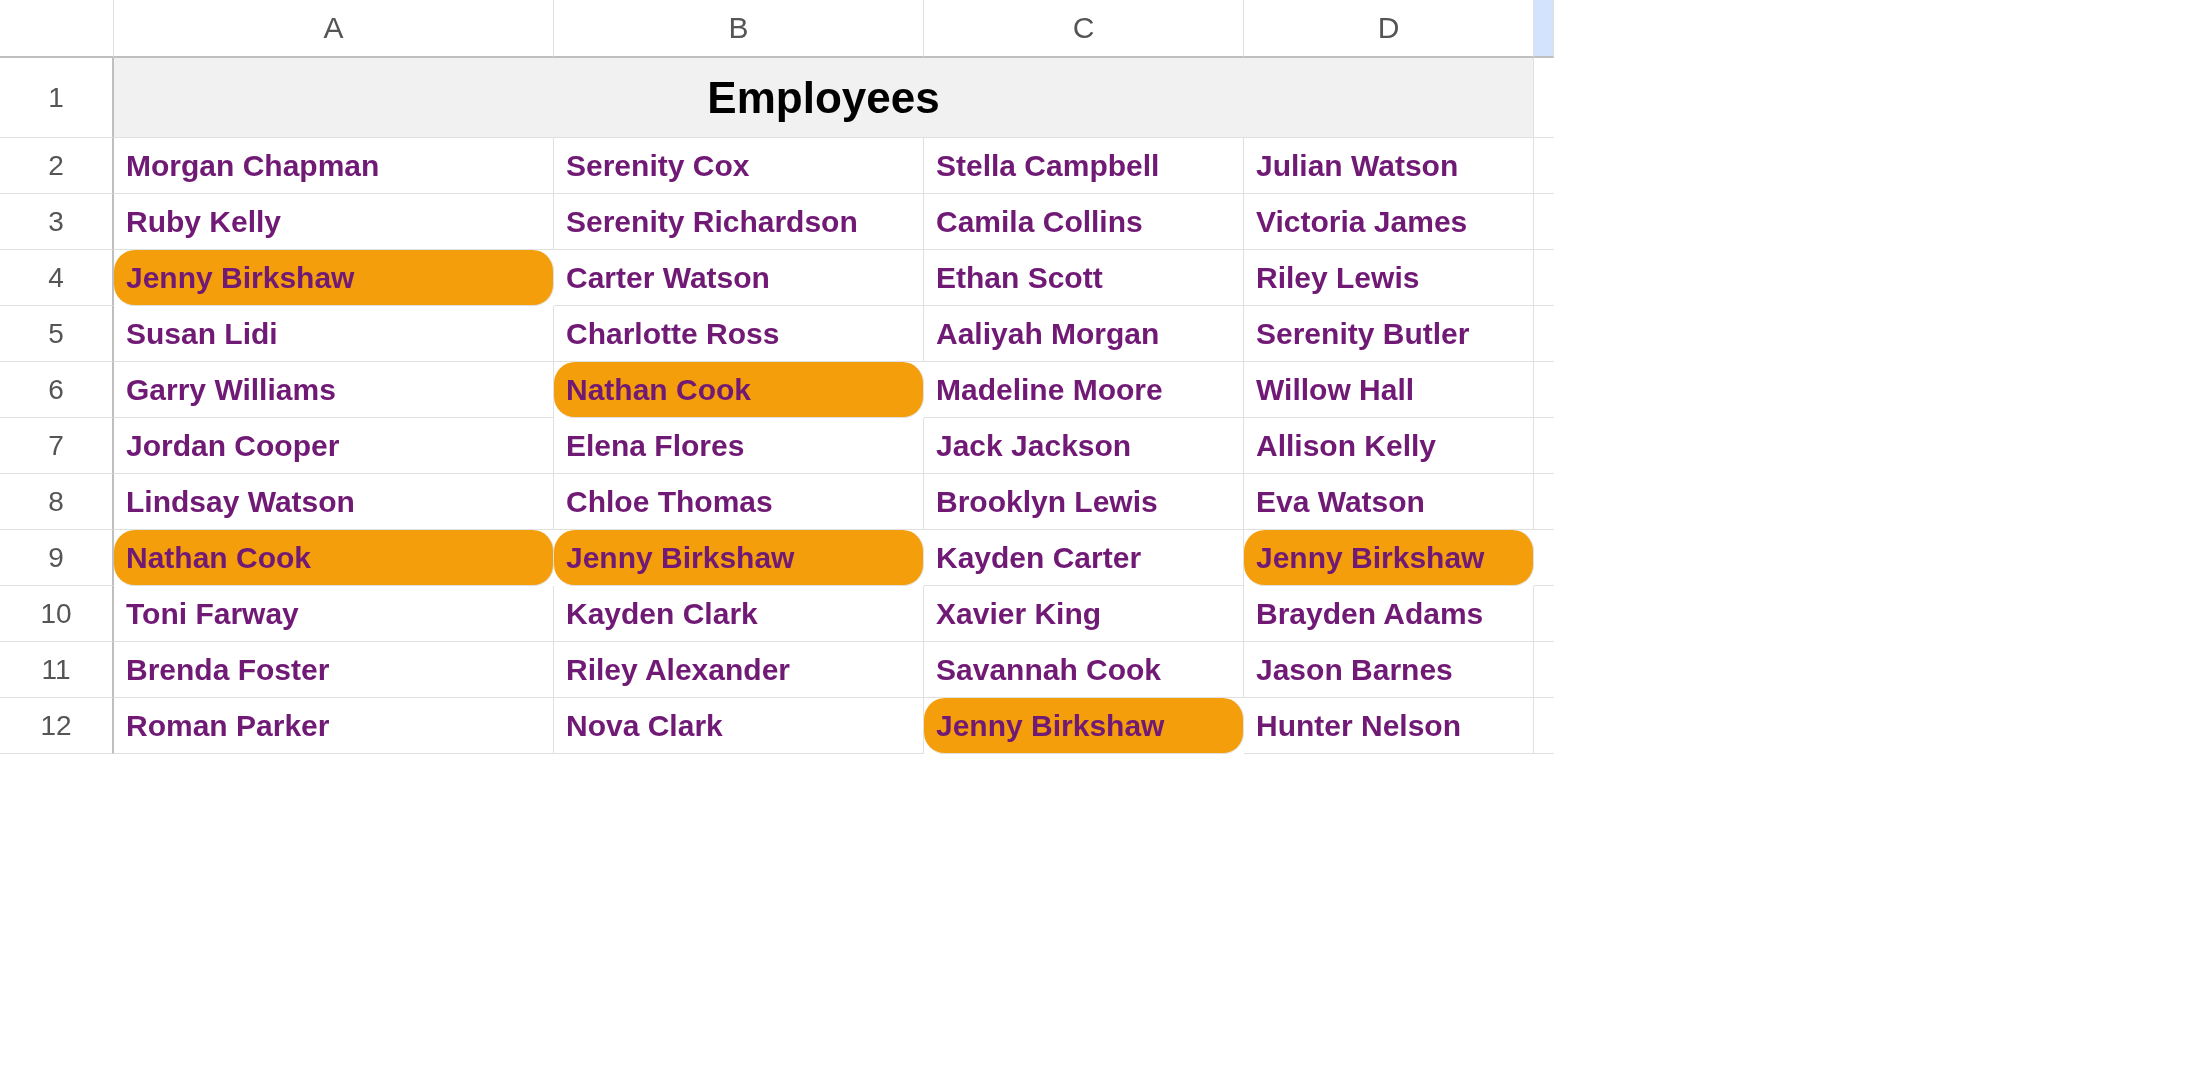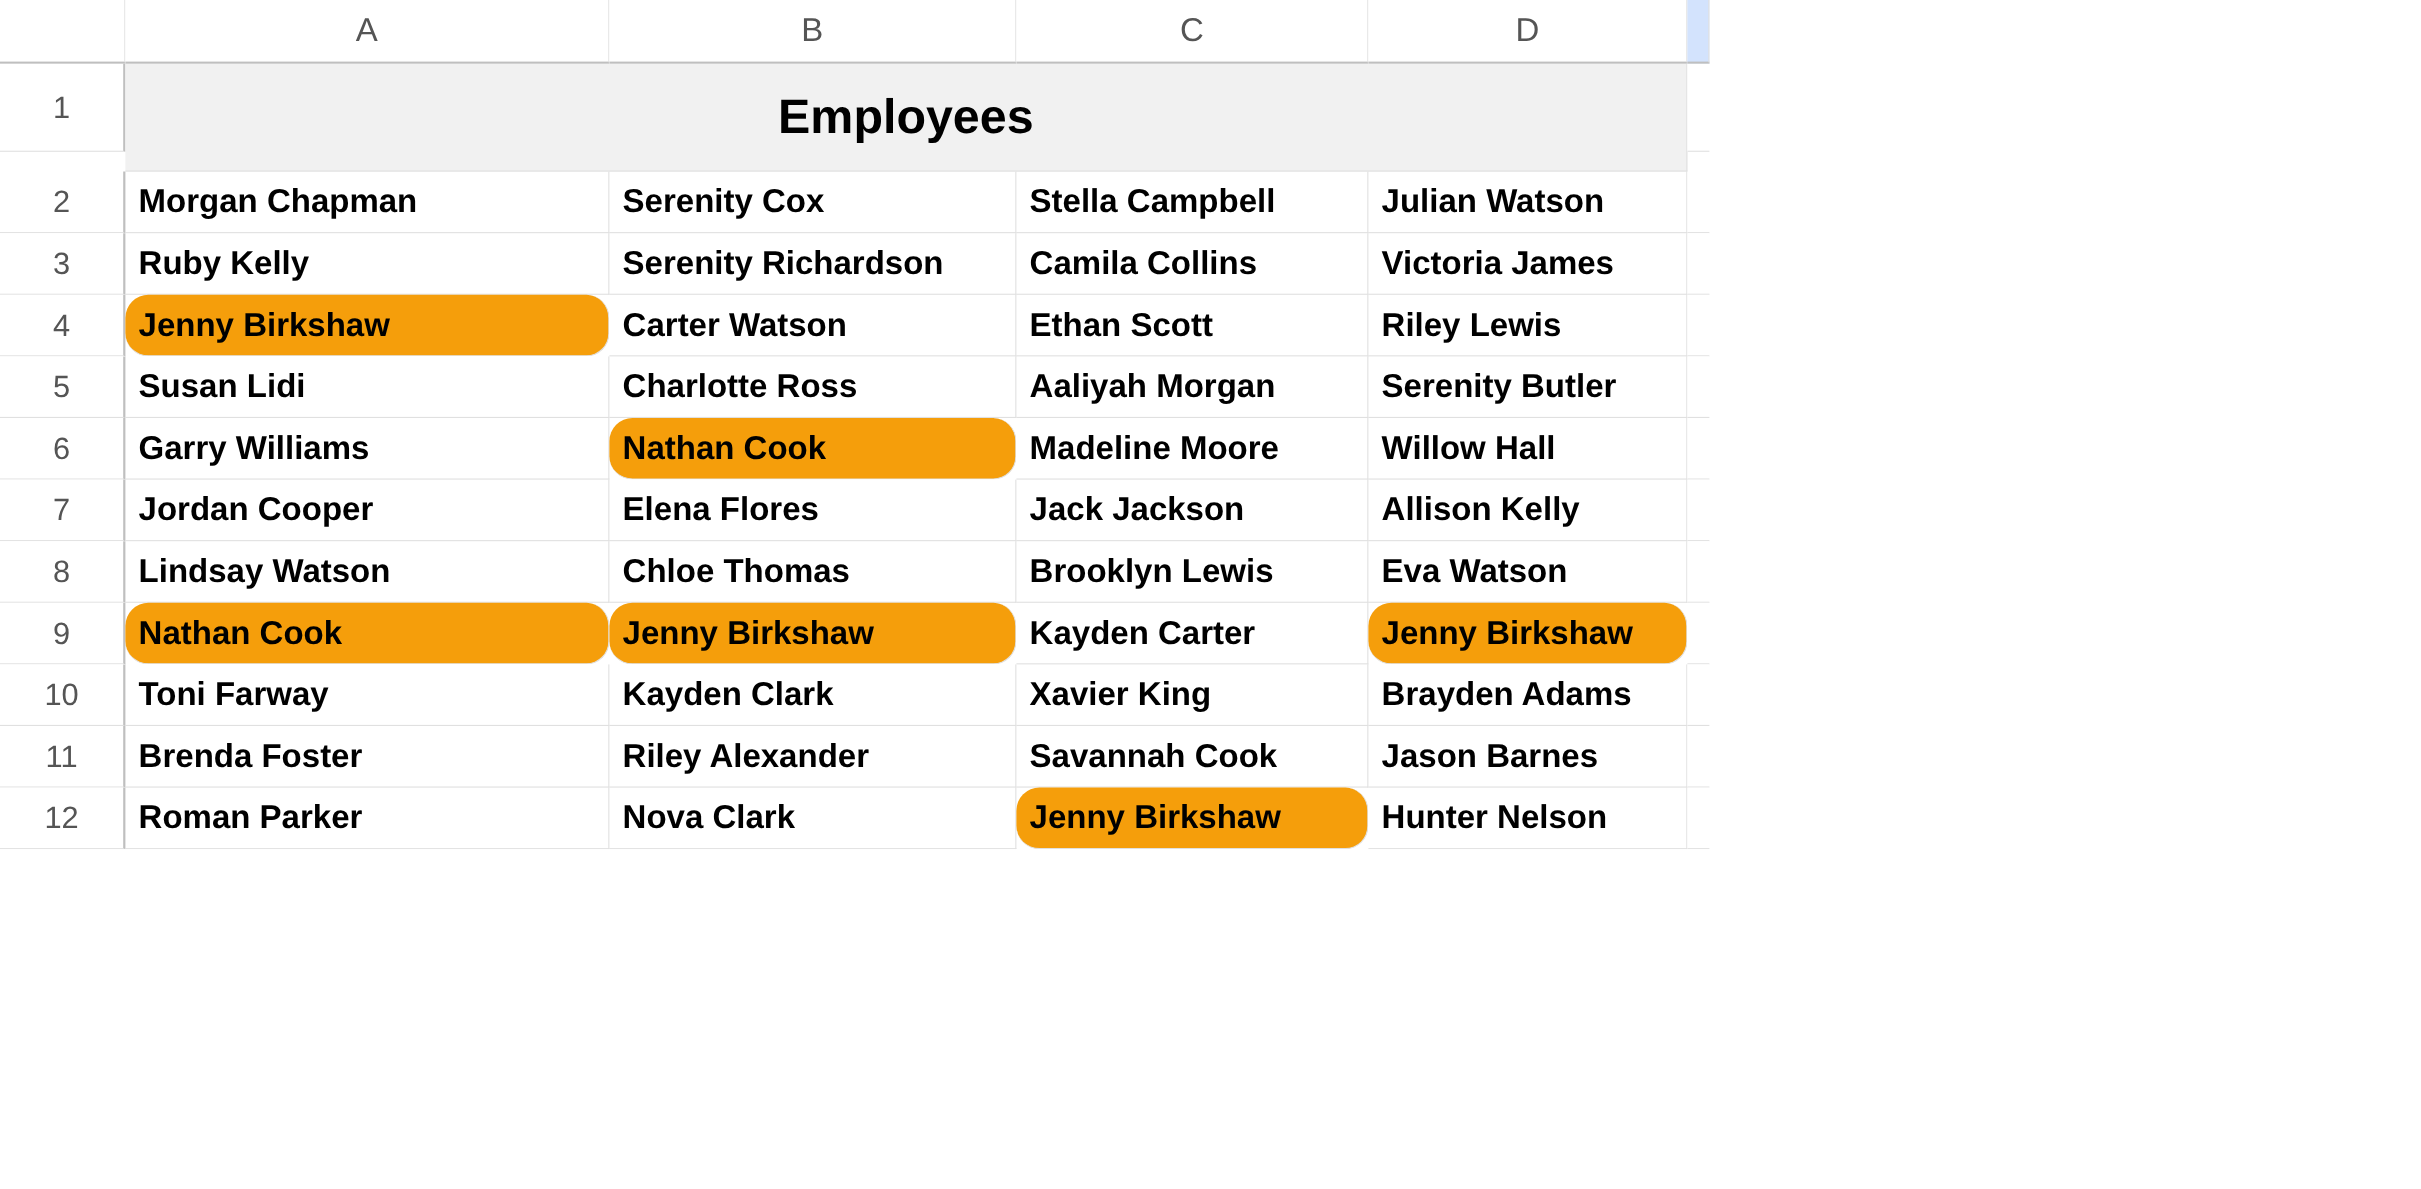--- a/index.html
+++ b/index.html
@@ -52,37 +52,37 @@
     height: 80px;
   }
   .data-cell {
     border-right: 1px solid #e0e0e0;
     border-bottom: 1px solid #e0e0e0;
     display: flex;
     align-items: center;
     padding: 0 12px;
     font-size: 30px;
     font-weight: 700;
-    color: #000000;
+    color: #701a75;
     height: 56px;
     white-space: nowrap;
     overflow: hidden;
   }
   .title-cell {
     grid-column: 2 / 6;
     background: #f1f1f1;
     border-right: 1px solid #e0e0e0;
     border-bottom: 1px solid #e0e0e0;
     display: flex;
     align-items: center;
     justify-content: center;
     font-size: 44px;
     font-weight: 700;
     color: #000;
-    height: 98px;
+    height: 80px;
   }
   .highlight {
     background: #f59e0b;
     border-radius: 21px;
   }
   .extra-cell {
     border-bottom: 1px solid #e0e0e0;
     background: #ffffff;
   }
   .extra-cell.first-row {

